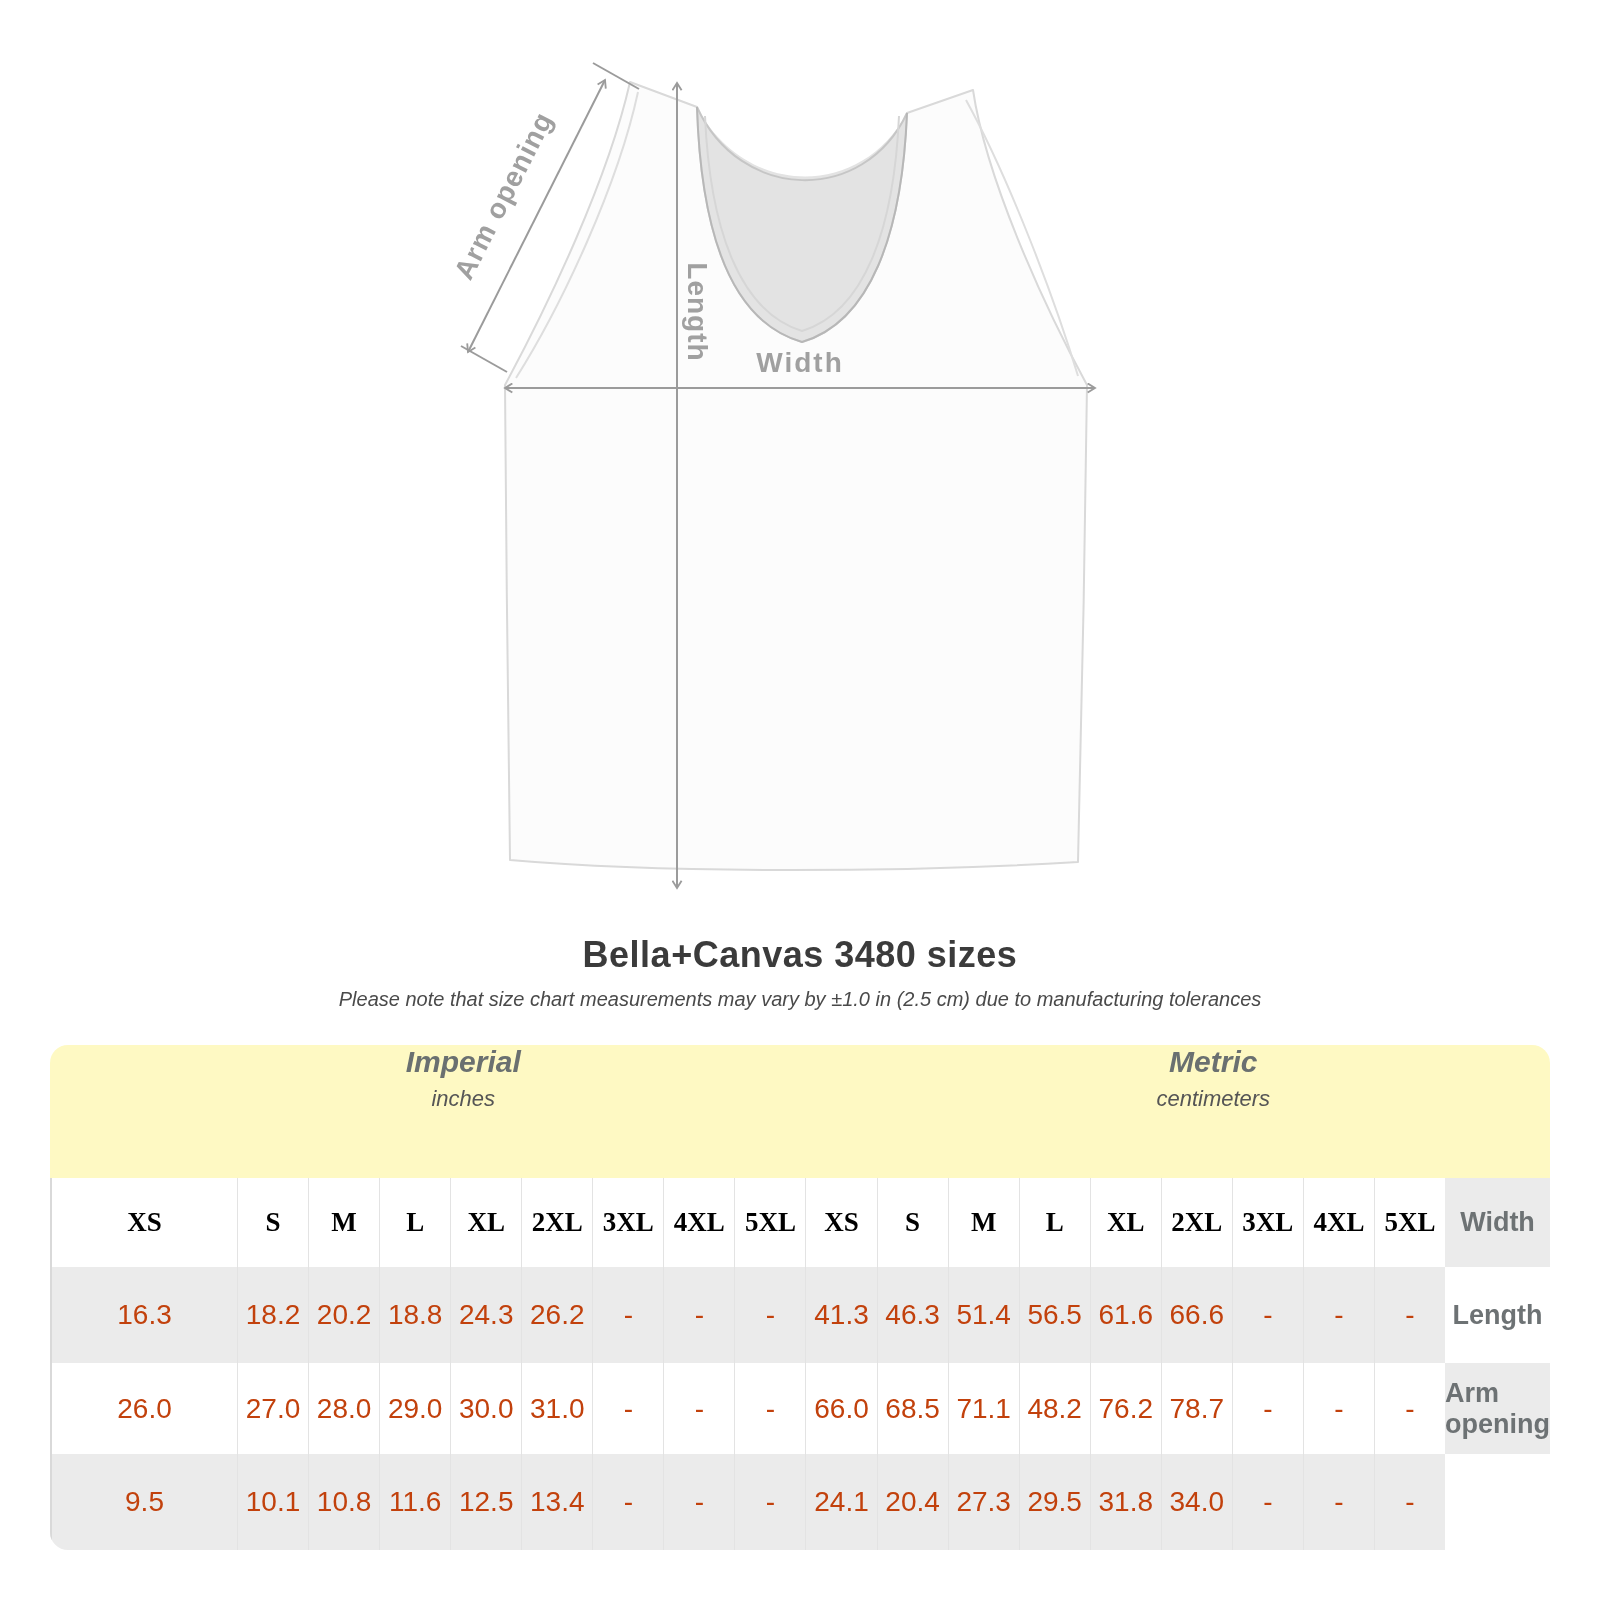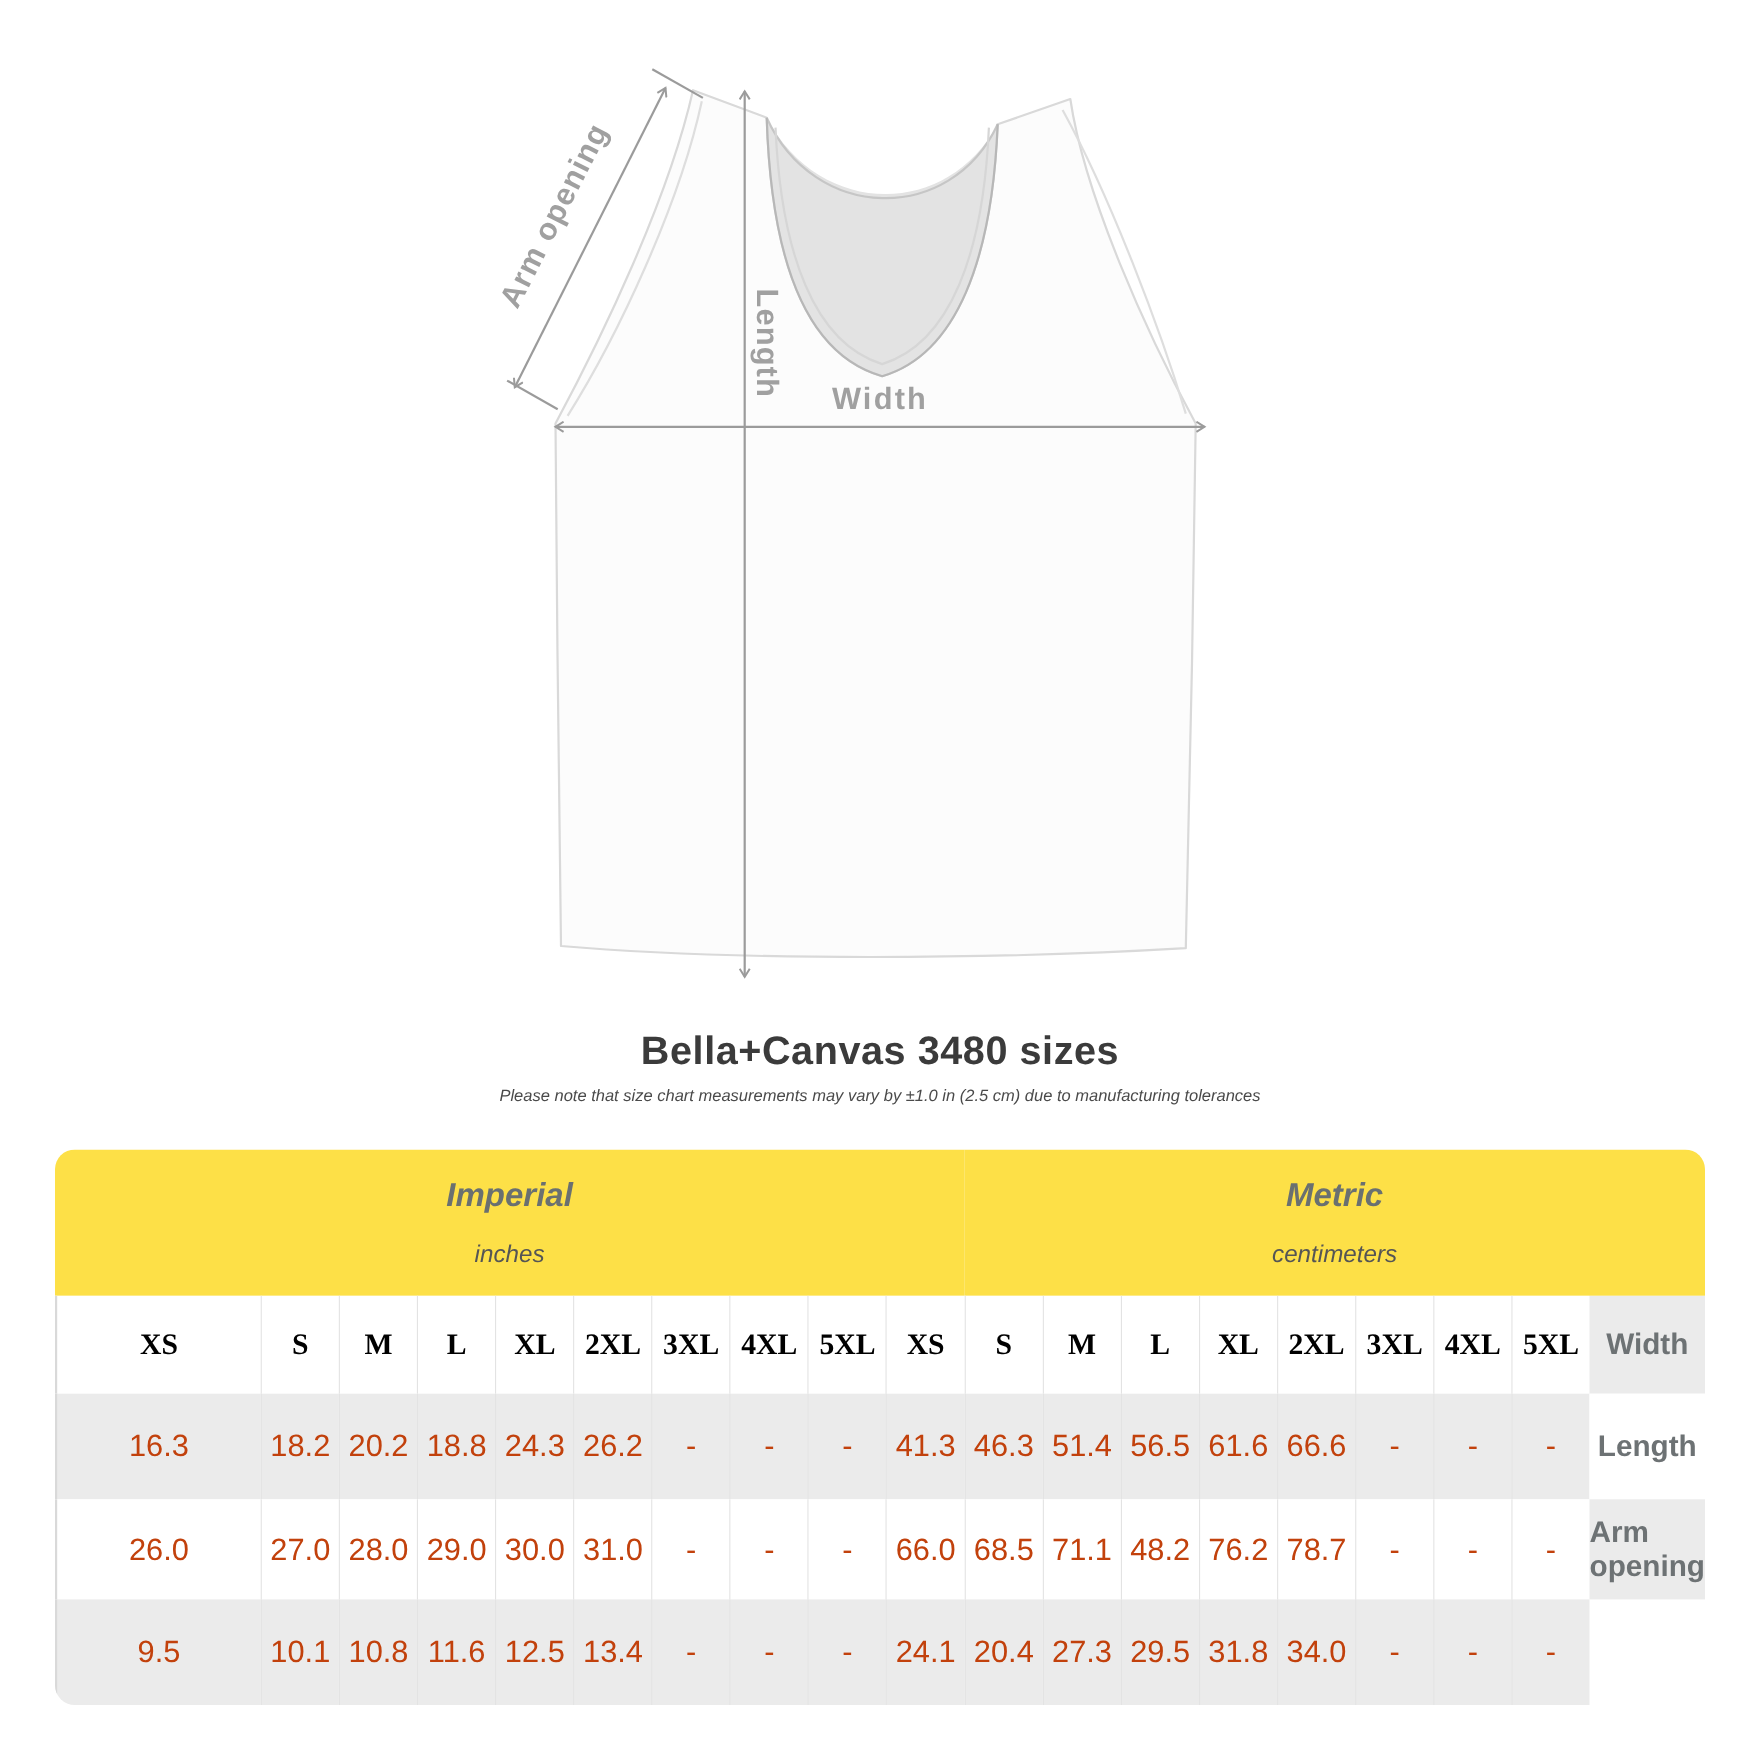--- a/index.html
+++ b/index.html
@@ -5,29 +5,29 @@
   html,body{margin:0;padding:0;background:#ffffff;}
   #stage{position:relative;width:1600px;height:1600px;background:#ffffff;overflow:hidden;
          font-family:"Liberation Sans",sans-serif;}
 
   
   #diagram{position:absolute;left:430px;top:50px;width:700px;height:860px;}
 
   
   #title-block{position:absolute;left:0;top:934px;width:1600px;text-align:center;}
   #page-title{font-size:36px;font-weight:bold;color:#3b3b3b;letter-spacing:.5px;}
-  #page-subtitle{margin-top:12px;font-size:15px;font-style:italic;color:#4a4a4a;}
+  #page-subtitle{margin-top:12px;font-size:20px;font-style:italic;color:#4a4a4a;}
 
   
   #size-table{position:absolute;left:50px;top:1045px;width:1500px;height:505px;
               display:grid;grid-template-columns:187px repeat(18,1fr);
               grid-template-rows:133px 89px 96px 91px 96px;
               border-radius:18px;overflow:hidden;}
-  .band-cell{display:flex;flex-direction:column;align-items:center;justify-content:center;
-             gap:23px;background:#fde047;grid-row:1;}
+  .band-cell{display:flex;flex-direction:column;align-items:center;justify-content:flex-start;
+             gap:7px;background:#fef9c3;grid-row:1;}
   .band-imperial{grid-column:1/11;}
   .band-metric{grid-column:11/20;}
   .band-name{font-size:30px;font-weight:bold;font-style:italic;color:#6a7070;}
   .band-unit{font-size:22px;font-style:italic;color:#555555;}
 
   .c{display:flex;align-items:center;justify-content:center;}
   .h{font-weight:bold;color:#000000;font-size:27px;font-family:Liberation Serif, serif;}
   .L{font-weight:bold;color:#6d7274;font-size:27px;}
   .v{color:#c2410c;font-size:28px;}
   .w{background:#ffffff;}

